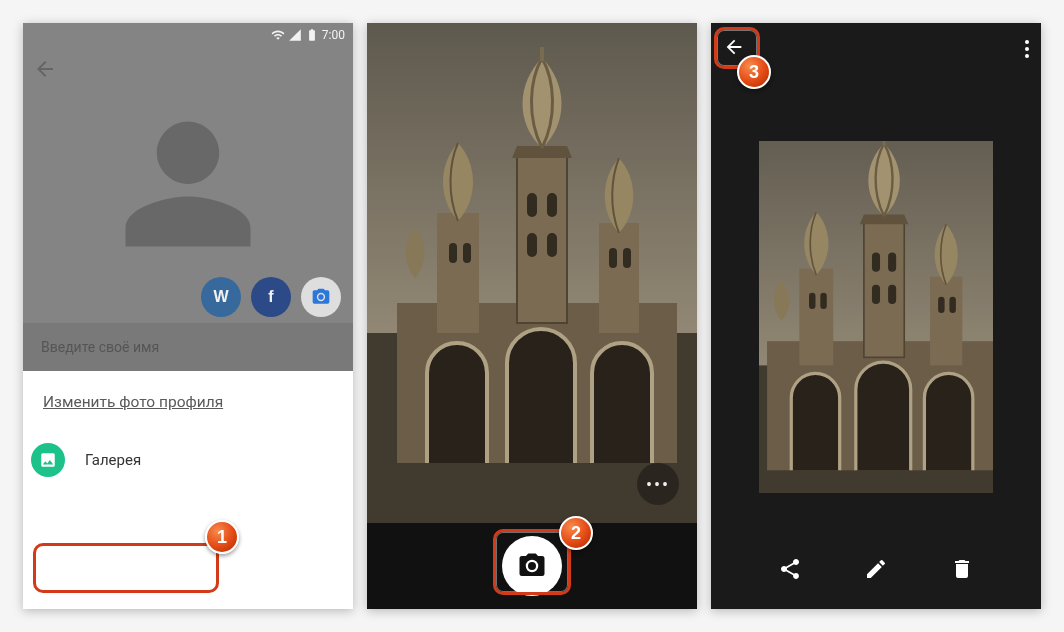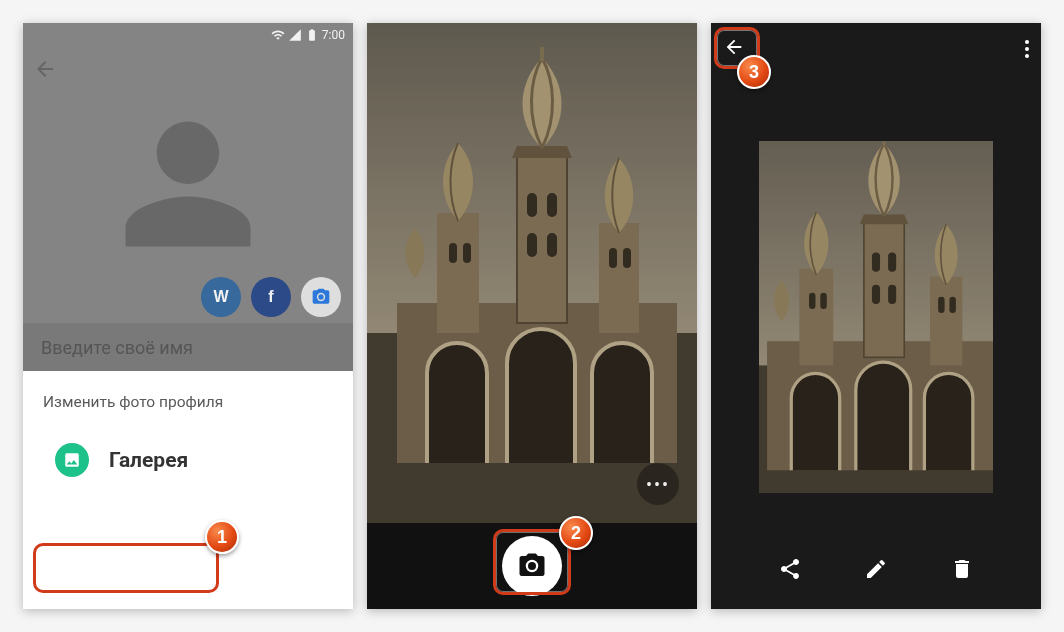--- a/index.html
+++ b/index.html
@@ -73,44 +73,44 @@
   .social-btn span { color: #fff; font-weight: bold; font-size: 16px; font-family: Arial; }
   .name-input {
     position: absolute;
     left: 0; right: 0; bottom: 0;
     height: 48px;
     background: #808080;
     display: flex;
     align-items: center;
     padding: 0 18px;
     color: #5a5a5a;
-    font-size: 18px;
+    font-size: 14px;
   }
   .p1-bottom {
     height: 238px;
     background: #fff;
   }
   .overlay {
     position: absolute;
     left: 0; right: 0; top: 0; height: 348px;
     background: rgba(0,0,0,0.05);
   }
   .sheet-title {
     padding: 22px 20px 18px;
     font-size: 15.5px;
     color: #5a5a5a;
+    text-decoration: underline;
   }
   .sheet-option {
     display: flex;
     align-items: center;
     gap: 20px;
-    padding: 14px 32px;
-    font-size: 21px;
+    padding: 14px 8px;
+    font-size: 15px;
     color: #333;
-    font-weight: bold;
   }
   .opt-icon {
     width: 34px; height: 34px; border-radius: 50%;
     display: flex; align-items: center; justify-content: center;
   }
   .opt-gallery { background: #1dc18a; }
   .opt-camera  { background: #2f7ee6; }
   .opt-icon svg { width: 18px; height: 18px; fill: #fff; }
 
   

